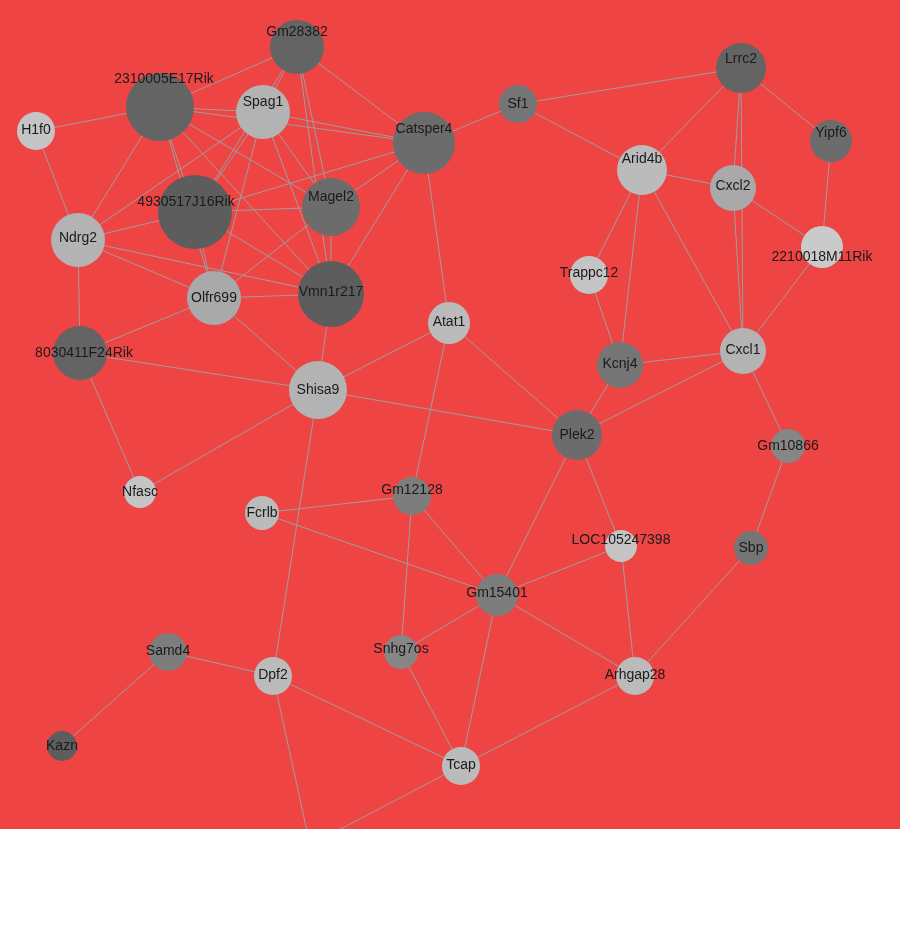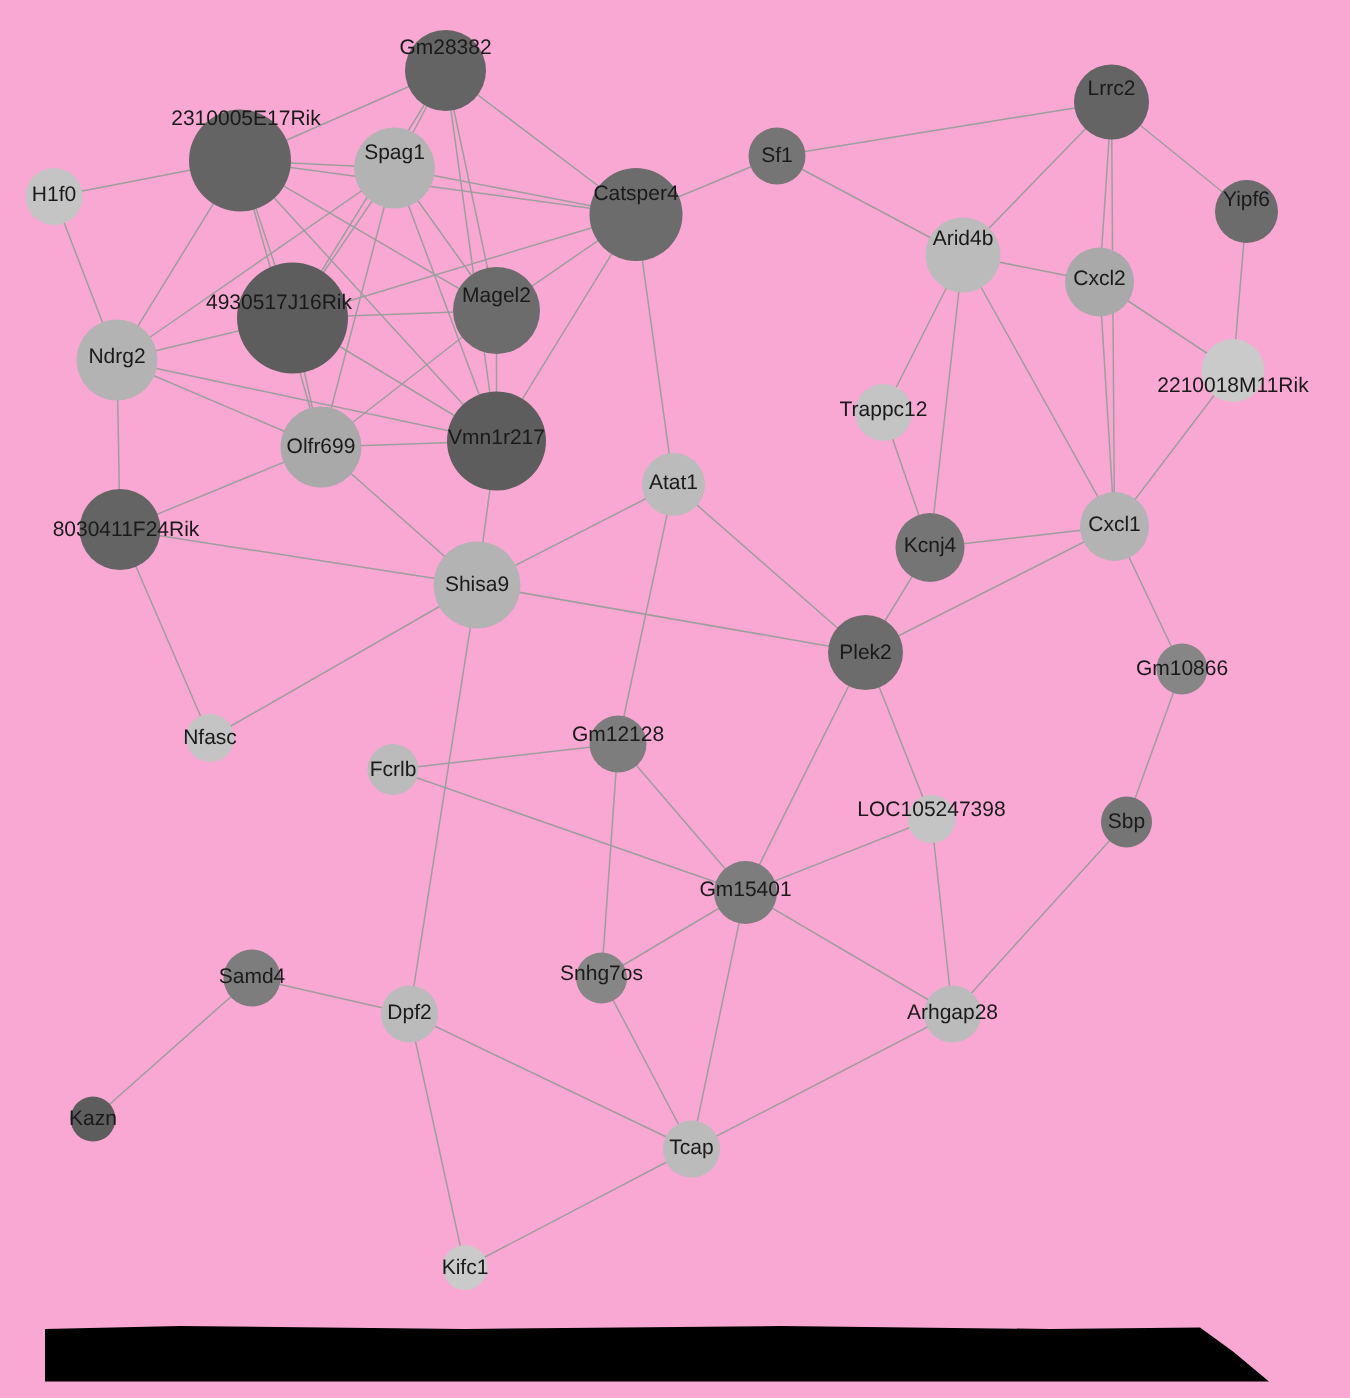--- a/index.html
+++ b/index.html
@@ -4,22 +4,22 @@
 <style>
   html, body {
     margin: 0;
     padding: 0;
     background: #ffffff;
     font-family: "Liberation Sans", sans-serif;
   }
   .stage {
     position: relative;
     width: 900px;
-    height: 932px;
-    background: #f9a8d4;
+    height: 829px;
+    background: #ef4444;
     overflow: hidden;
   }
   svg text {
     font-family: "Liberation Sans", sans-serif;
     fill: #1a1a1a;
     pointer-events: none;
   }
   .node-circle { cursor: pointer; }
   .edge-line { stroke-linecap: round; }
 </style>

